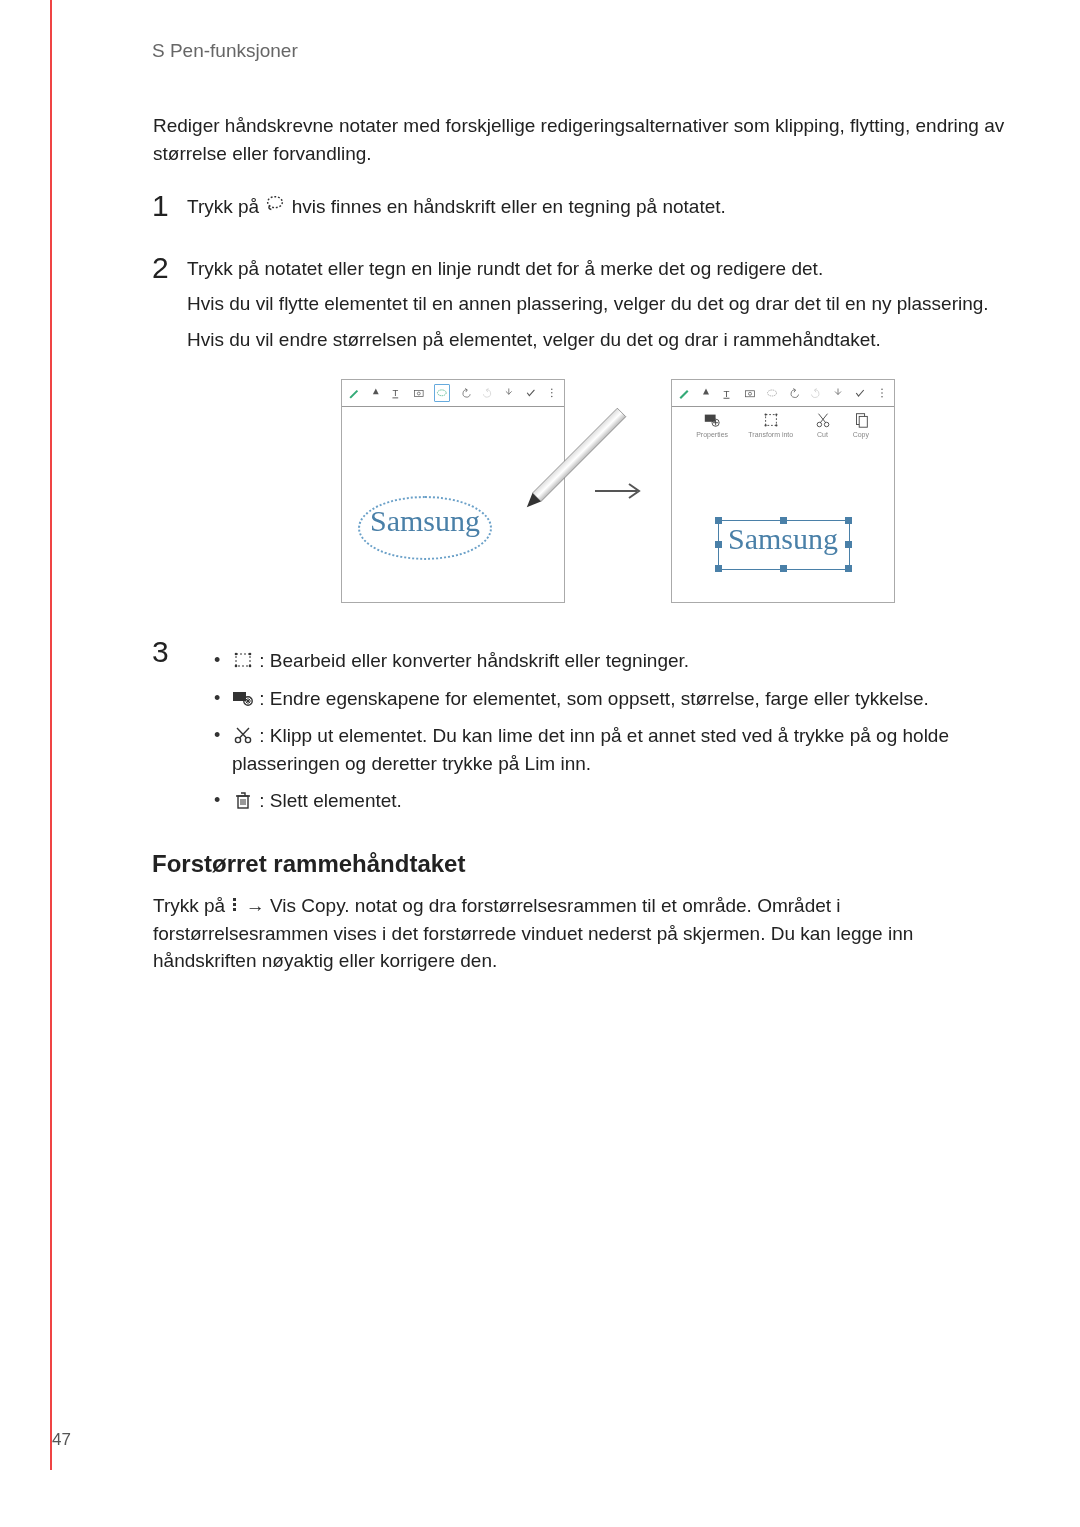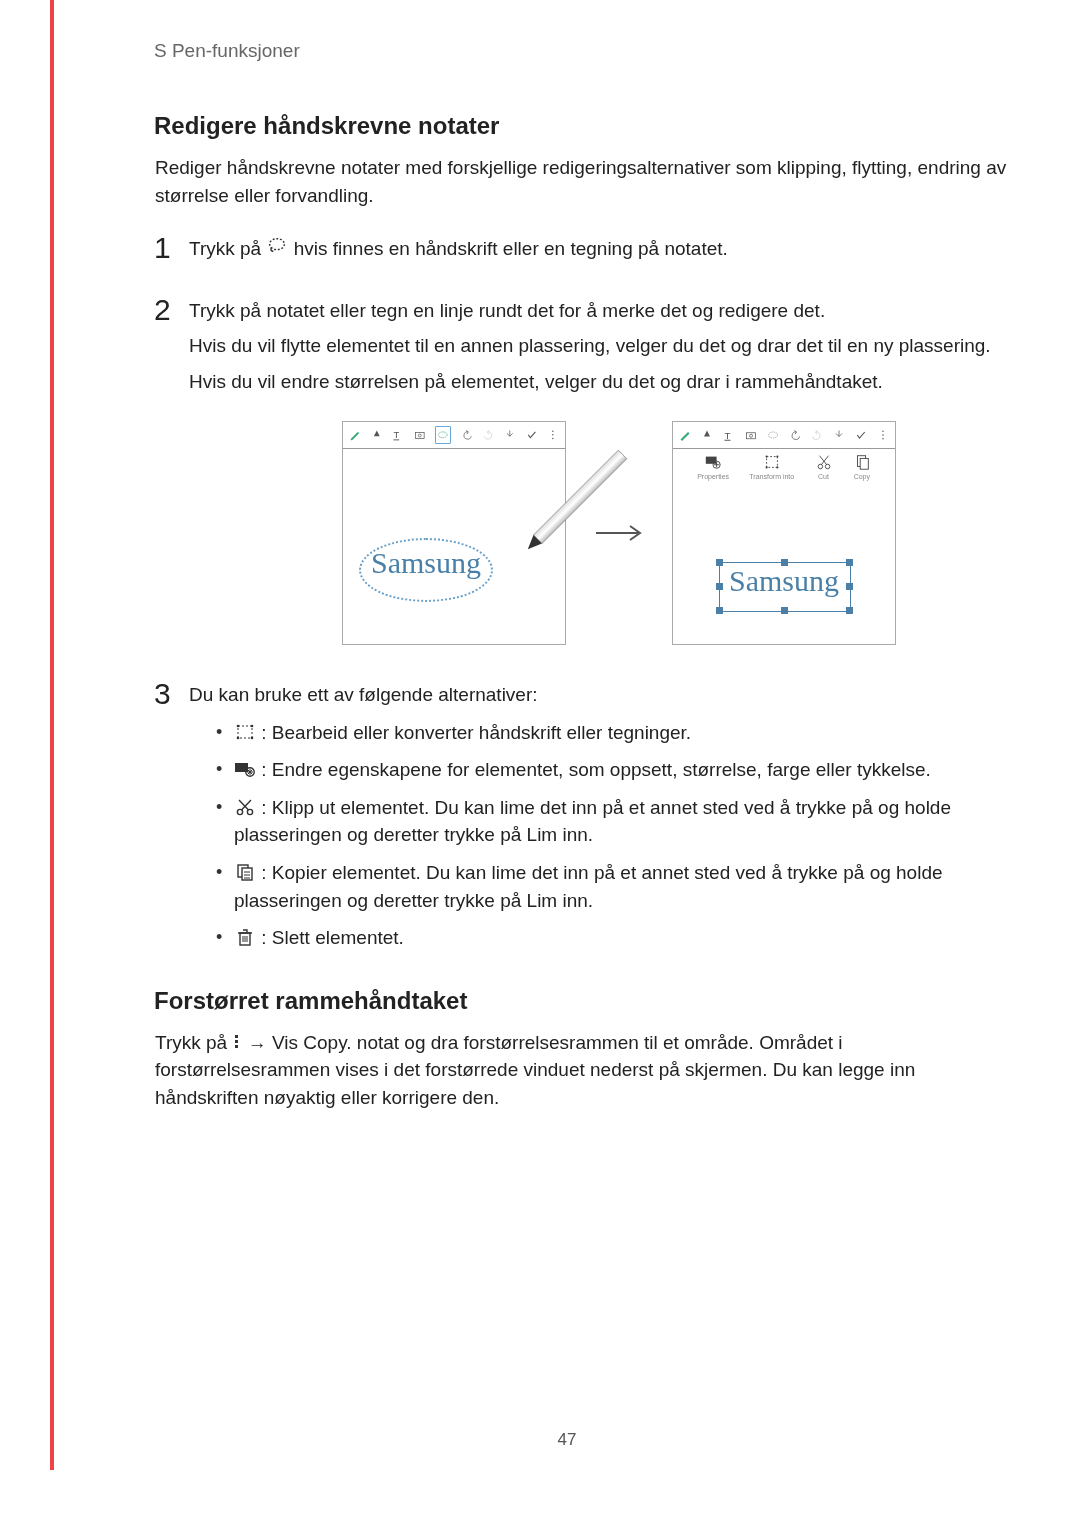--- a/index.html
+++ b/index.html
@@ -6,21 +6,21 @@
       font-family: "Segoe UI", Arial, sans-serif;
       background: #fff;
       margin: 0;
       padding: 0;
       width: 1080px;
       color: #222;
     }
     .page {
       padding: 30px 70px 40px 100px;
       position: relative;
-      border-left: 4px solid #ef4444;
+      border-left: 2px solid #ef4444;
       margin-left: 50px;
       min-height: 1400px;
     }
     .chapter-title {
       font-size: 19px;
       color: #666;
       margin: 10px 0 50px 0;
       font-weight: 400;
     }
     h3 {
@@ -84,21 +84,20 @@
       font-size: 18px;
       color: #333;
     }
     .icon {
       display: inline-block;
       width: 22px;
       height: 18px;
       vertical-align: -2px;
     }
     .page-num {
-      text-align: center;
       font-size: 17px;
       color: #555;
       position: absolute;
       bottom: 20px;
       left: 0;
       right: 0;
     }
     
     .illustration {
       display: flex;
@@ -199,21 +198,20 @@
     }
     b { font-weight: 400; }
   </style>
 </head>
 <body>
 
 <div class="page">
 
   <div class="chapter-title">S Pen-funksjoner</div>
 
-  <h3>Redigere håndskrevne notater</h3>
   <p class="body">Rediger håndskrevne notater med forskjellige redigeringsalternativer som klipping, flytting, endring av størrelse eller forvandling.</p>
 
   <ol class="numbered">
     <li>
       <span class="num">1</span>
       <div class="li-body">
         <p>
           <span>Trykk på </span>
           <span class="icon">
             <svg viewBox="0 0 24 24" fill="none" stroke="#333" stroke-width="1.6">
@@ -429,21 +427,20 @@
               <div class="handwriting" style="left:56px; top:72px;">Samsung</div>
             </div>
           </div>
         </div>
       </div>
     </li>
 
     <li>
       <span class="num">3</span>
       <div class="li-body">
-        <p>Du kan bruke ett av følgende alternativer:</p>
 
         <ul class="dots">
           <li>
             <span class="icon">
               <svg viewBox="0 0 22 18">
                   <rect x="4" y="3" width="14" height="12" fill="none" stroke="#333" stroke-dasharray="2 2"></rect>
                   <circle cx="4" cy="3" r="1.3" fill="#333"></circle>
                   <circle cx="18" cy="3" r="1.3" fill="#333"></circle>
                   <circle cx="4" cy="15" r="1.3" fill="#333"></circle>
                   <circle cx="18" cy="15" r="1.3" fill="#333"></circle>
@@ -464,29 +461,20 @@
               <svg viewBox="0 0 22 18">
                   <circle cx="6" cy="14" r="2.6" fill="none" stroke="#333" stroke-width="1.4"></circle>
                   <circle cx="16" cy="14" r="2.6" fill="none" stroke="#333" stroke-width="1.4"></circle>
                   <path d="M7.5 12 L17 2 M14.5 12 L5 2" stroke="#333" stroke-width="1.4"></path>
                 </svg>
             </span><span> : Klipp ut elementet. Du kan lime det inn på et annet sted ved å trykke på og holde plasseringen og deretter trykke på </span><b>Lim inn</b><span>.</span>
           </li>
           <li>
             <span class="icon">
               <svg viewBox="0 0 22 18">
-                  <rect x="4" y="2" width="10" height="12" fill="none" stroke="#333" stroke-width="1.4"></rect>
-                  <rect x="8" y="5" width="10" height="12" fill="#fff" stroke="#333" stroke-width="1.4"></rect>
-                  <path d="M10 9h6M10 12h6M10 15h6" stroke="#333"></path>
-                </svg>
-            </span><span> : Kopier elementet. Du kan lime det inn på et annet sted ved å trykke på og holde plasseringen og deretter trykke på </span><b>Lim inn</b><span>.</span>
-          </li>
-          <li>
-            <span class="icon">
-              <svg viewBox="0 0 22 18">
                   <rect x="6" y="5" width="10" height="12" fill="none" stroke="#333" stroke-width="1.4"></rect>
                   <path d="M4 5h14 M9 2h4v3" fill="none" stroke="#333" stroke-width="1.4"></path>
                   <path d="M9 8v6M11 8v6M13 8v6" stroke="#333"></path>
                 </svg>
             </span><span> : Slett elementet.</span>
           </li>
         </ul>
       </div>
     </li>
   </ol>

